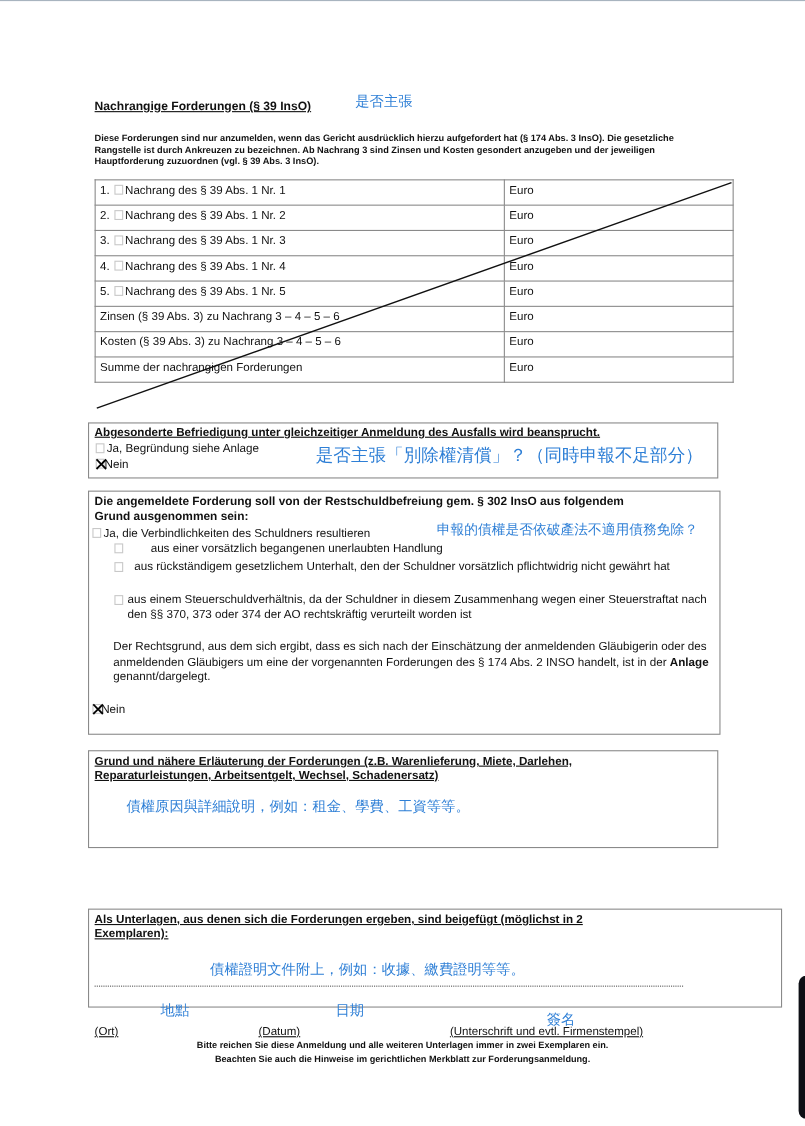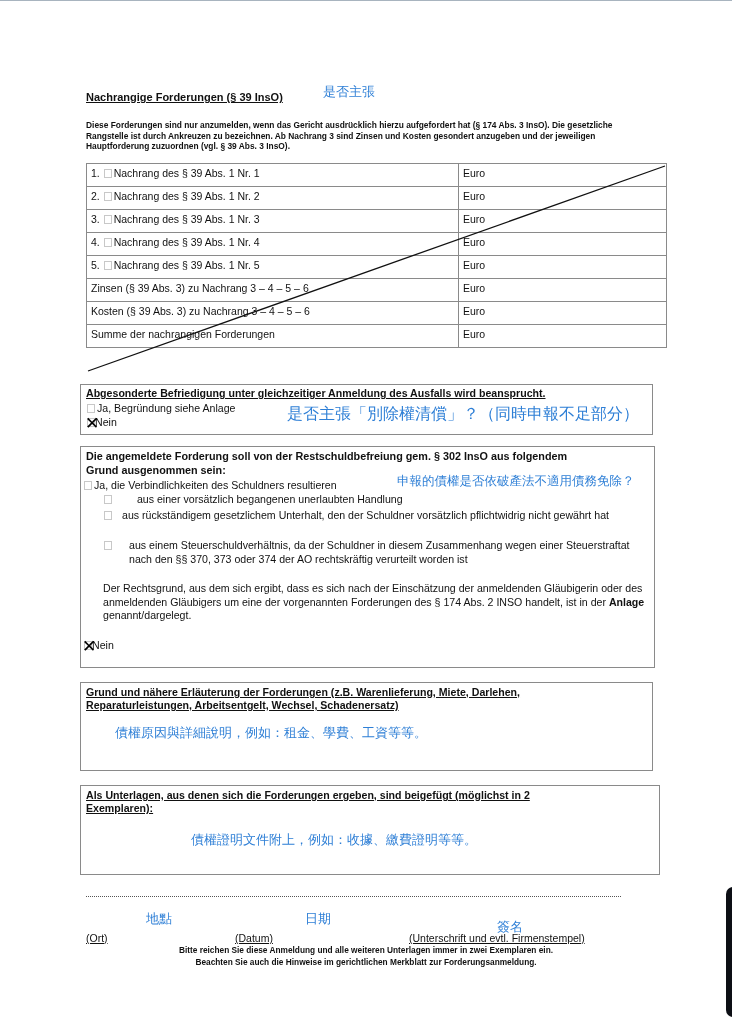--- a/index.html
+++ b/index.html
@@ -16,21 +16,21 @@
   table.nach { position: absolute; left: 86px; top: 163px; width: 581px; border-collapse: collapse; font-size: 10.5px; }
   table.nach td { border: 1px solid #8a8a8a; height: 23px; padding: 0 4px; vertical-align: top; padding-top: 3px; }
   table.nach td.c1 { width: 372px; }
   .box { display: inline-block; width: 8px; height: 9px; border: 1px solid #c8c8c8; margin: 0 2px 0 1px; vertical-align: -1px; }
   svg.cross { position: absolute; left: 0; top: 0; pointer-events: none; }
 
   .panel { position: absolute; border: 1px solid #8a8a8a; }
   .p1 { left: 80px; top: 384px; width: 573px; height: 51px; }
   .p2 { left: 80px; top: 446px; width: 575px; height: 222px; }
   .p3 { left: 80px; top: 682px; width: 573px; height: 89px; }
-  .p4 { left: 80px; top: 785px; width: 580px; height: 90px; }
+  .p4 { left: 80px; top: 826px; width: 631px; height: 90px; }
   .ph { font-size: 10.6px; font-weight: bold; text-decoration: underline; line-height: 13px; }
   .pt { font-size: 10.6px; line-height: 13.5px; }
 
   .xmark { position: absolute; font-size: 17px; line-height: 17px; font-family: "DejaVu Sans", sans-serif; color: #000; }
 
   .sigline { position: absolute; left: 86px; top: 896px; width: 535px; border-top: 1px dotted #555; }
   .sig { position: absolute; font-size: 10.5px; top: 932px; text-decoration: underline; }
   .foot { position: absolute; left: 86px; width: 560px; text-align: center; font-size: 8.3px; font-weight: bold; line-height: 11px; }
   .side-device { position: absolute; left: 726px; top: 887px; width: 20px; height: 130px; background: #0d0f15; border-radius: 7px; }
 </style>
@@ -109,21 +109,21 @@
   <div class="pt abs" style="left:22px; top:46px;">
     <span class="box"></span>
     <span style="margin-left:20px;">aus einer vorsätzlich begangenen unerlaubten Handlung</span>
   </div>
   <div class="pt abs" style="left:22px; top:62px; width:545px; display:flex;">
     <span class="box" style="flex:none; margin-top:2px;"></span>
     <span style="margin-left:8px;">aus rückständigem gesetzlichem Unterhalt, den der Schuldner vorsätzlich pflichtwidrig nicht gewährt hat</span>
   </div>
   <div class="pt abs" style="left:22px; top:92px; width:545px; display:flex;">
     <span class="box" style="flex:none; margin-top:2px;"></span>
-    <span style="margin-left:15px;">aus einem Steuerschuldverhältnis, da der Schuldner in diesem Zusammenhang wegen einer Steuerstraftat nach den §§ 370, 373 oder 374 der AO rechtskräftig verurteilt worden ist</span>
+    <span style="margin-left:2px;">aus einem Steuerschuldverhältnis, da der Schuldner in diesem Zusammenhang wegen einer Steuerstraftat nach den §§ 370, 373 oder 374 der AO rechtskräftig verurteilt worden ist</span>
   </div>
 
   <div class="pt abs" style="left:22px; top:135px; width:545px;">
     <span>Der Rechtsgrund, aus dem sich ergibt, dass es sich nach der Einschätzung der anmeldenden Gläubigerin oder des anmeldenden Gläubigers um eine der vorgenannten Forderungen des § 174 Abs. 2 INSO handelt, ist in der </span><span class="b">Anlage</span><span> genannt/dargelegt.</span>
   </div>
 
   <div class="pt abs" style="left:2px; top:192px;">
     <span class="box"></span><span style="margin-left:-2px;">Nein</span>
   </div>
   <div class="xmark" style="left:1px; top:191px;">✕</div>

